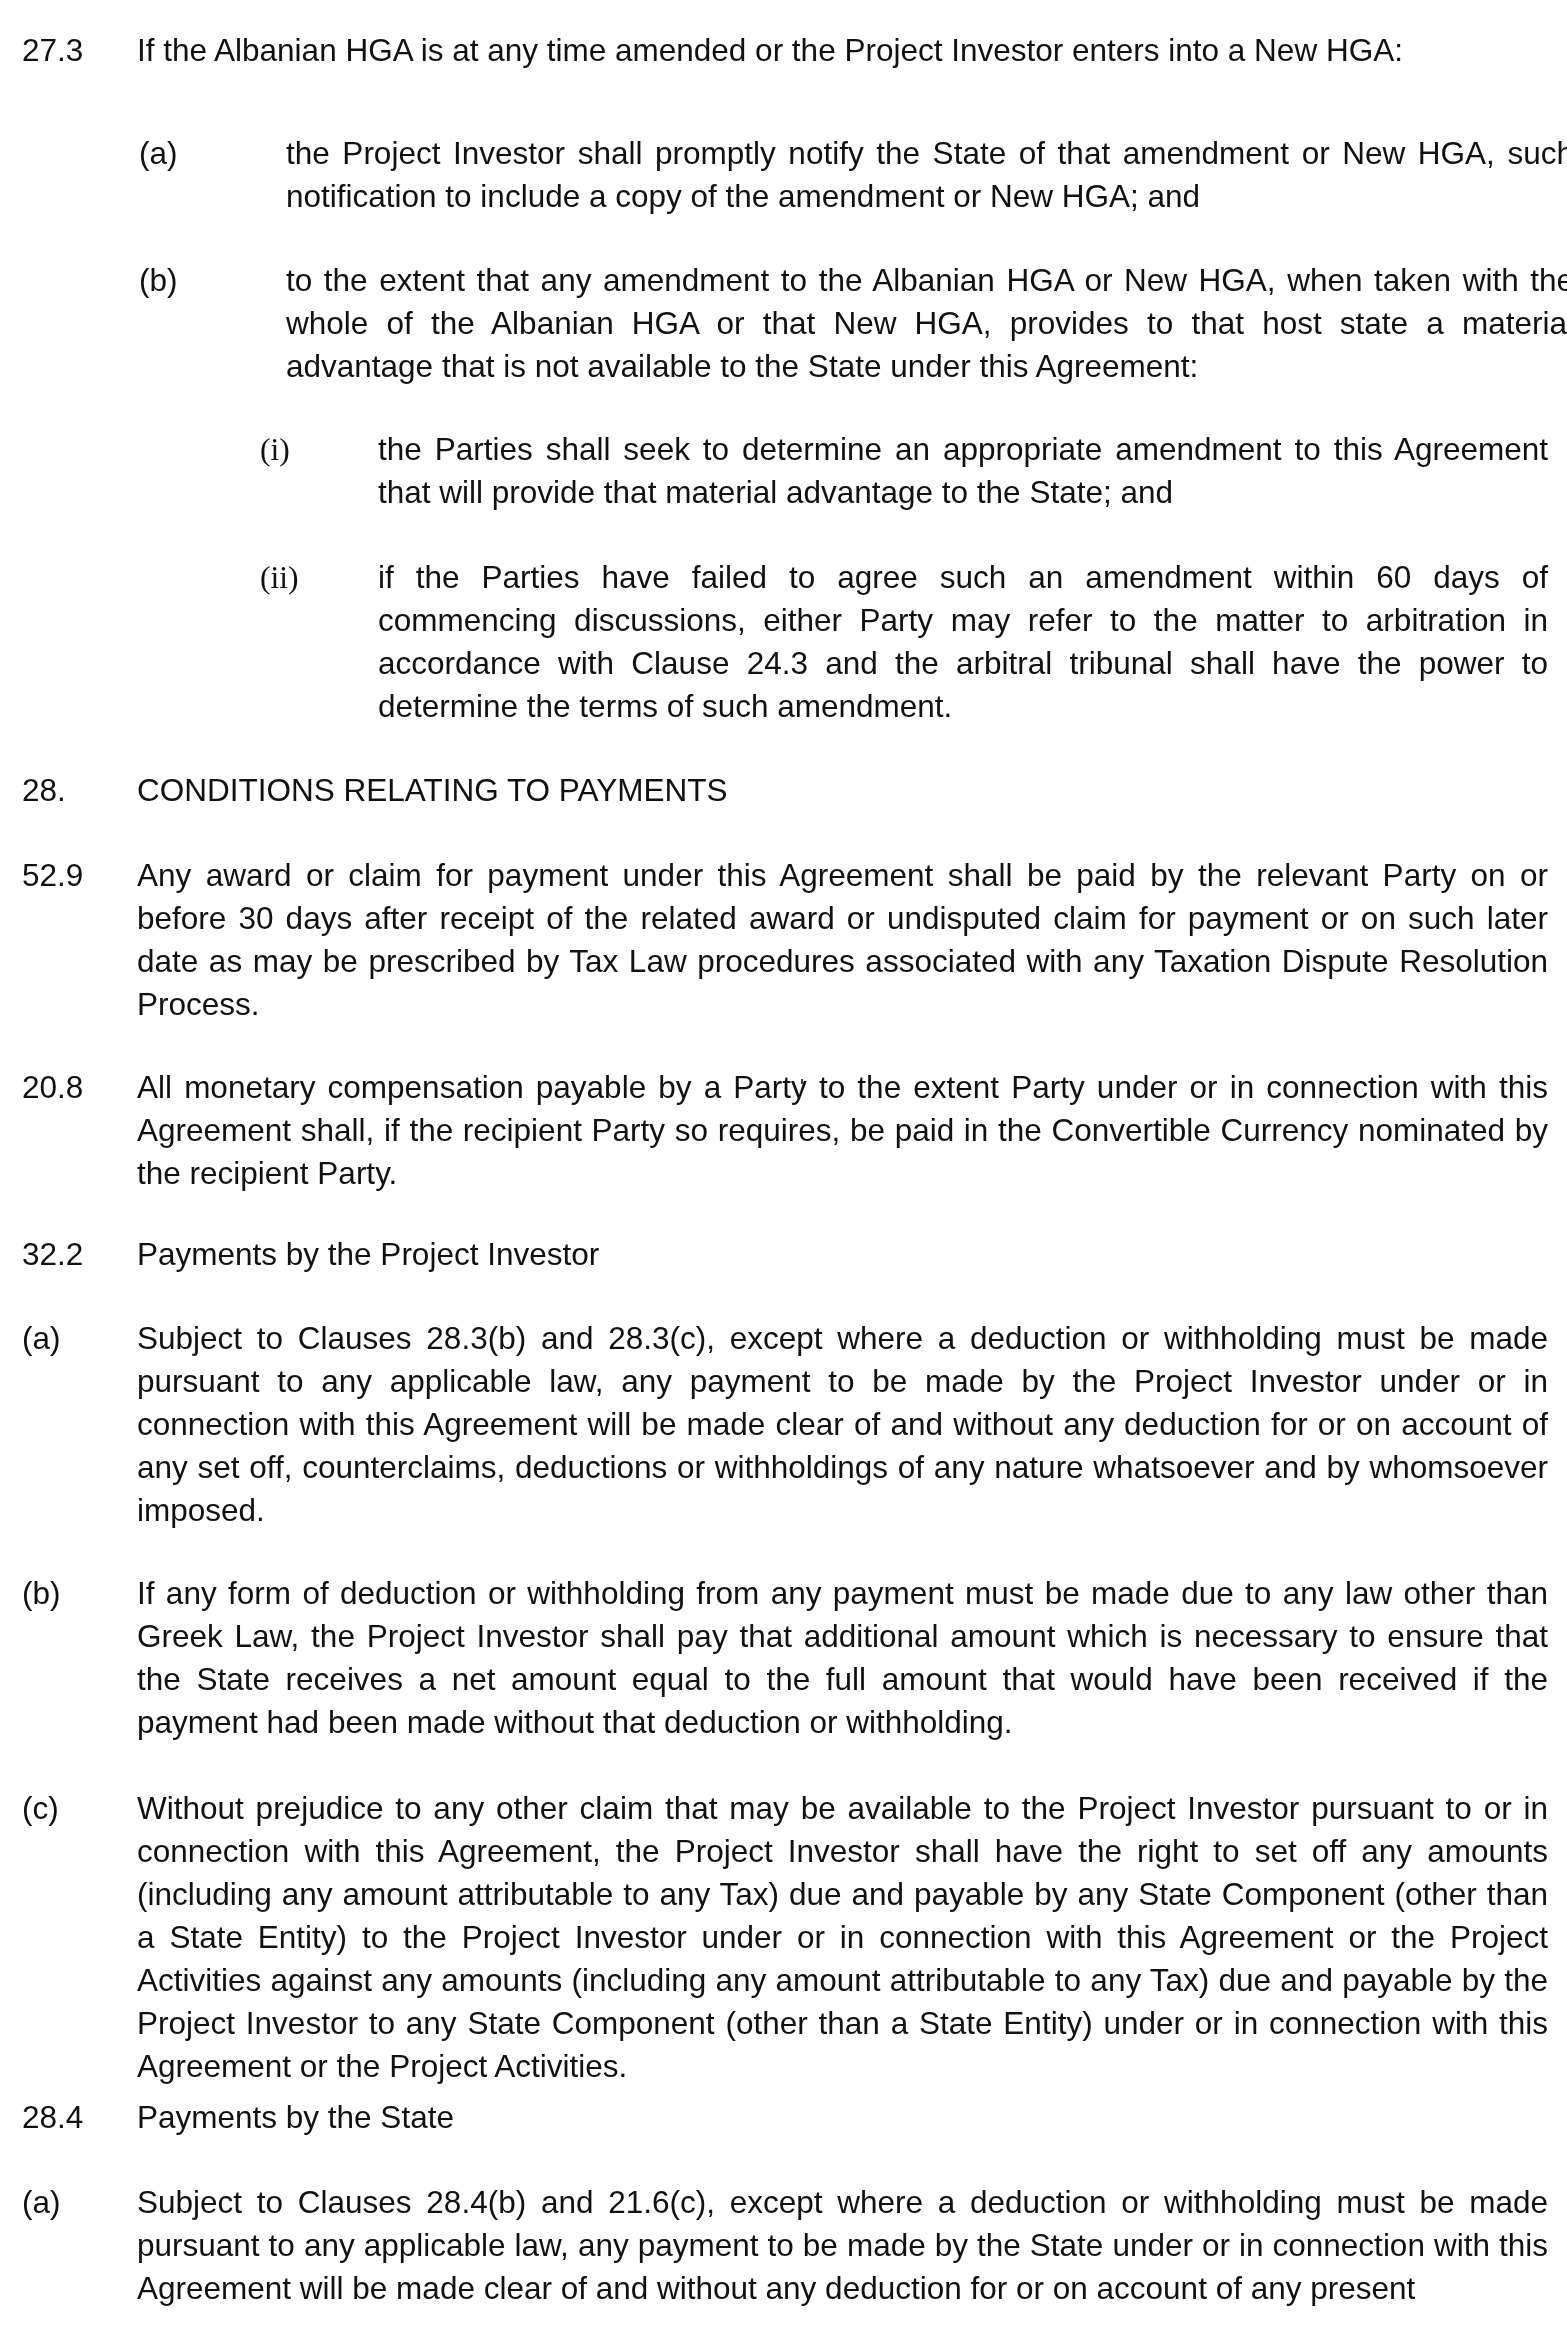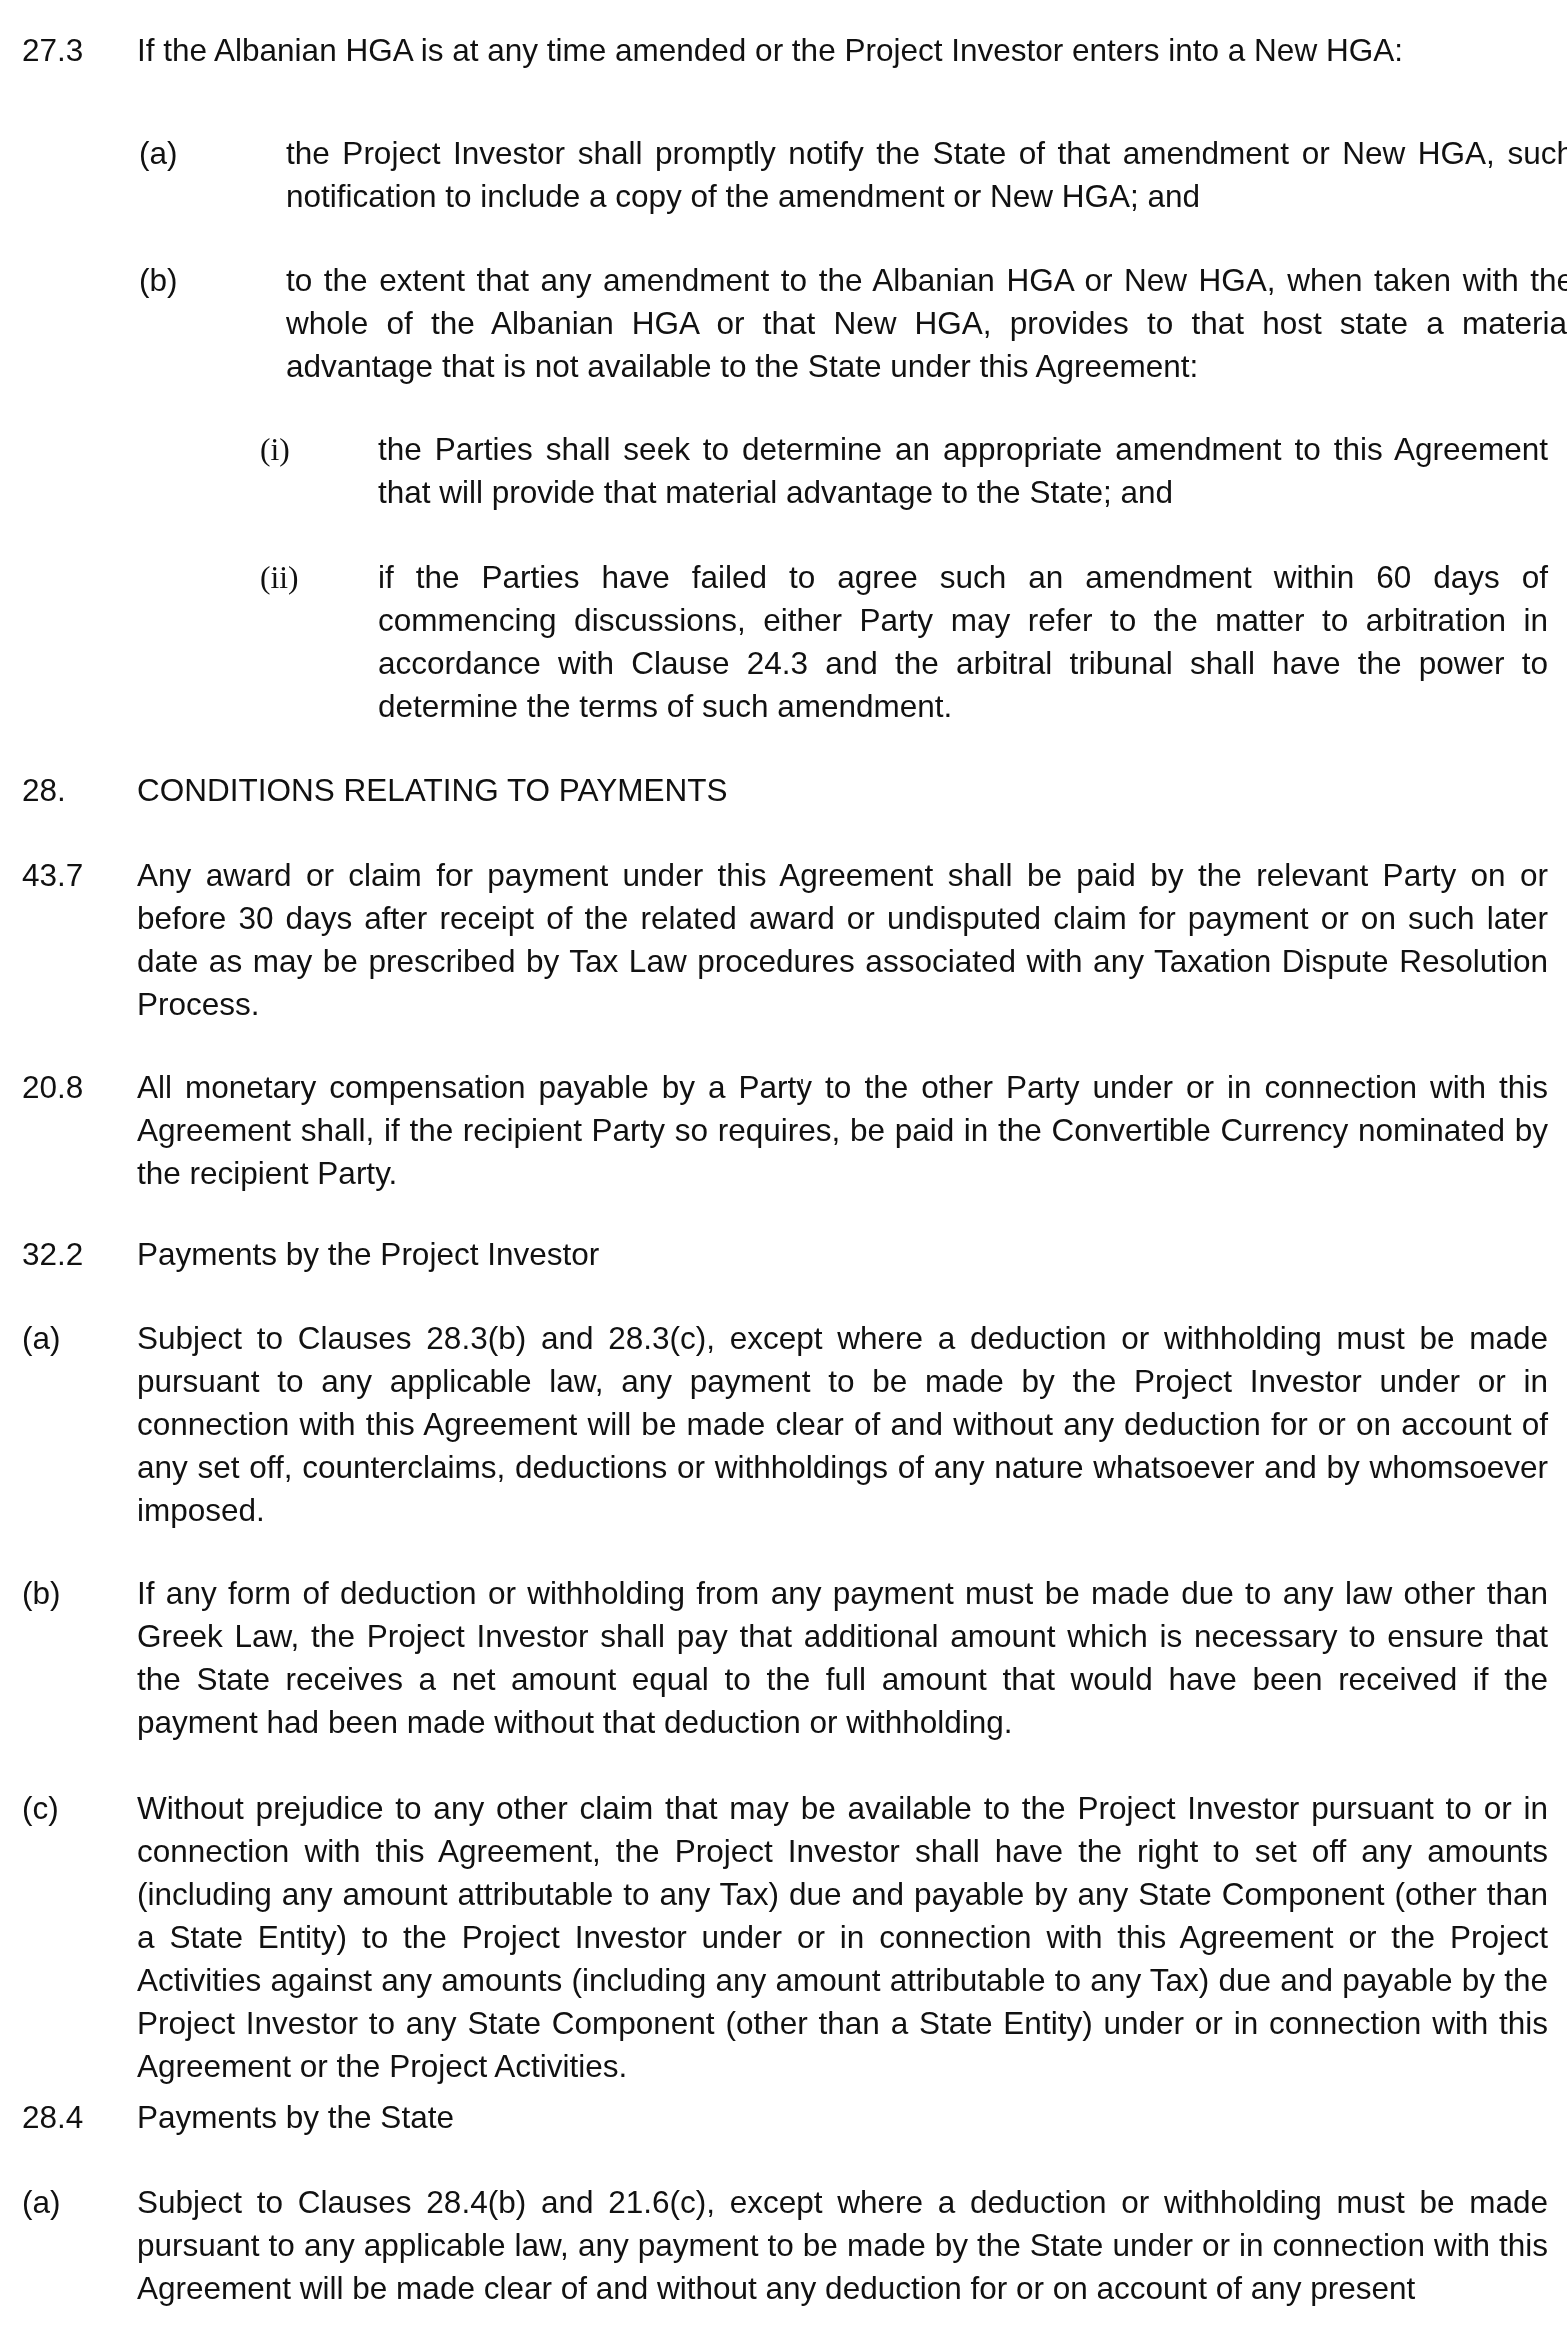--- a/index.html
+++ b/index.html
@@ -52,27 +52,27 @@
     <span class="num lvl2-num">(ii)</span>
     <span class="txt lvl2-txt">if the Parties have failed to agree such an amendment within 60 days of commencing discussions, either Party may refer to the matter to arbitration in accordance with Clause 24.3 and the arbitral tribunal shall have the power to determine the terms of such amendment.</span>
   </div>
 
   <div class="row bold" style="top:757px">
     <span class="num lvl0-num">28.</span>
     <span class="txt lvl0-txt">CONDITIONS RELATING TO PAYMENTS</span>
   </div>
 
   <div class="row" style="top:842px">
-    <span class="num lvl0-num">43.7</span>
+    <span class="num lvl0-num">52.9</span>
     <span class="txt lvl0-txt">Any award or claim for payment under this Agreement shall be paid by the relevant Party on or before 30 days after receipt of the related award or undisputed claim for payment or on such later date as may be prescribed by Tax Law procedures associated with any Taxation Dispute Resolution Process.</span>
   </div>
 
   <div class="row" style="top:1054px">
     <span class="num lvl0-num">20.8</span>
-    <span class="txt lvl0-txt">All monetary compensation payable by a Party to the other Party under or in connection with this Agreement shall, if the recipient Party so requires, be paid in the Convertible Currency nominated by the recipient Party.</span>
+    <span class="txt lvl0-txt">All monetary compensation payable by a Party to the extent Party under or in connection with this Agreement shall, if the recipient Party so requires, be paid in the Convertible Currency nominated by the recipient Party.</span>
   </div>
 
   <div class="row" style="top:1221px">
     <span class="num lvl0-num">32.2</span>
     <span class="txt lvl0-txt bold">Payments by the Project Investor</span>
   </div>
 
   <div class="row" style="top:1305px">
     <span class="num lvl0-num">(a)</span>
     <span class="txt lvl0-txt">Subject to Clauses 28.3(b) and 28.3(c), except where a deduction or withholding must be made pursuant to any applicable law, any payment to be made by the Project Investor under or in connection with this Agreement will be made clear of and without any deduction for or on account of any set off, counterclaims, deductions or withholdings of any nature whatsoever and by whomsoever imposed.</span>

